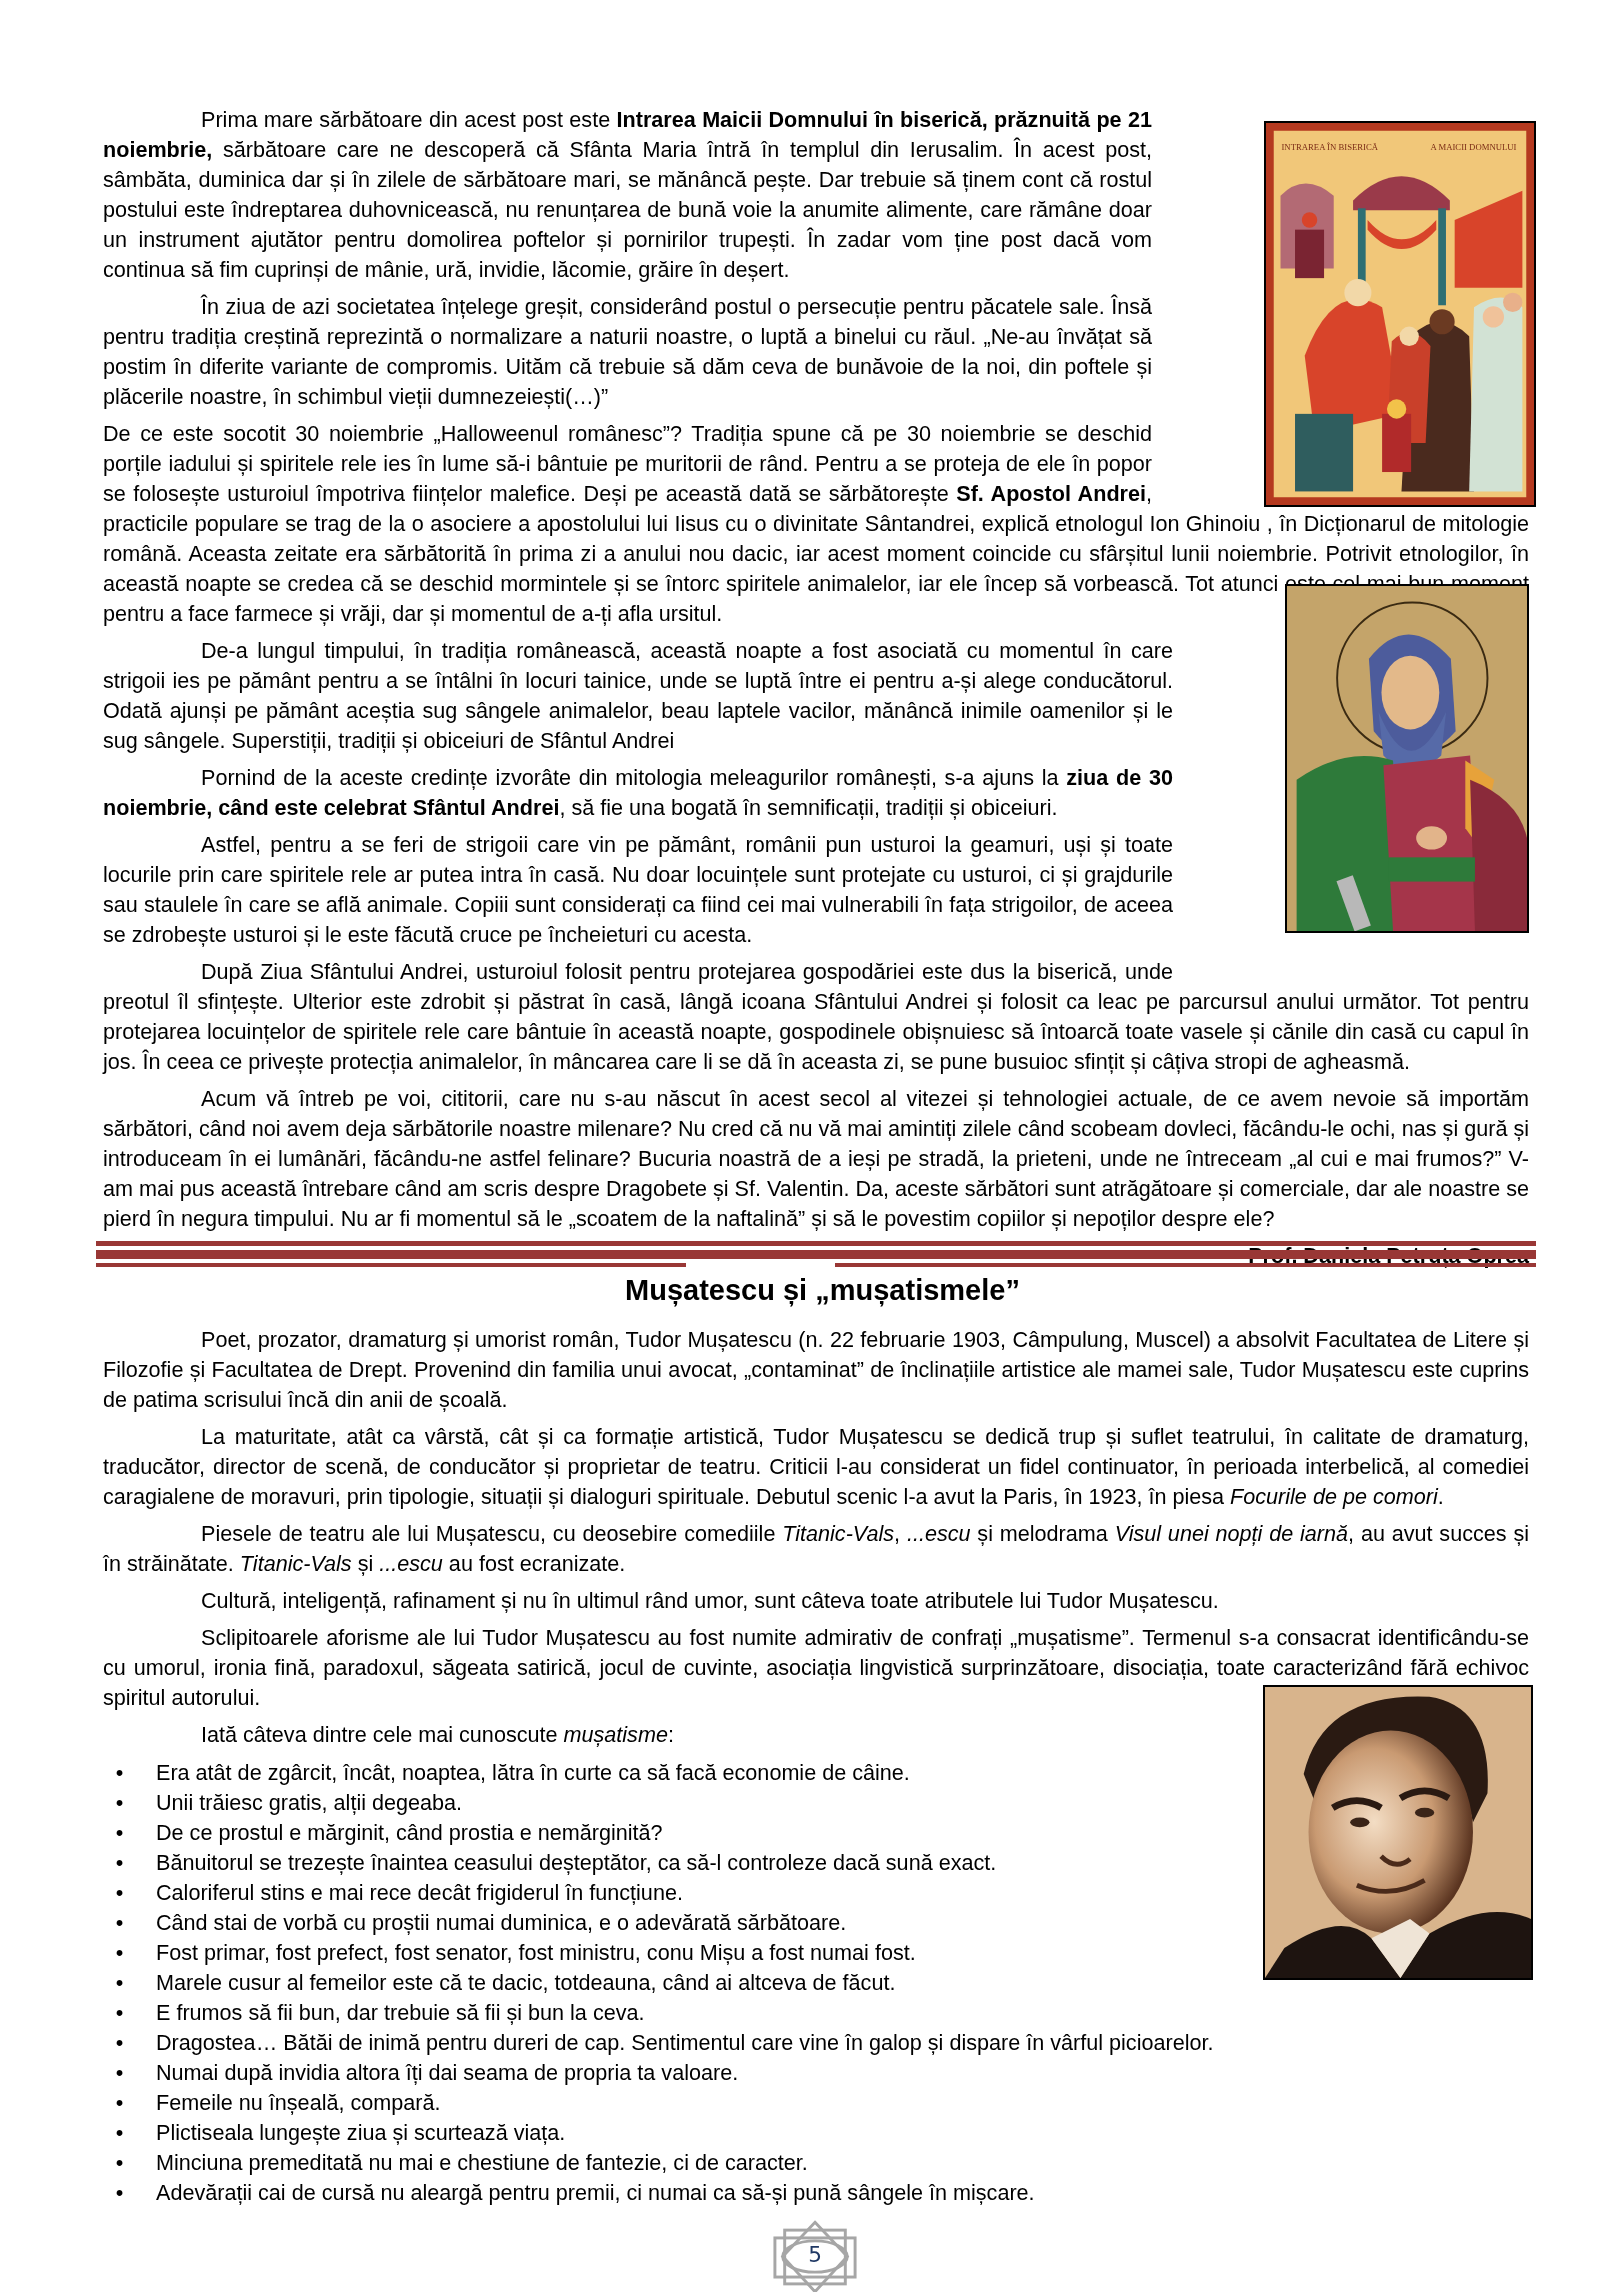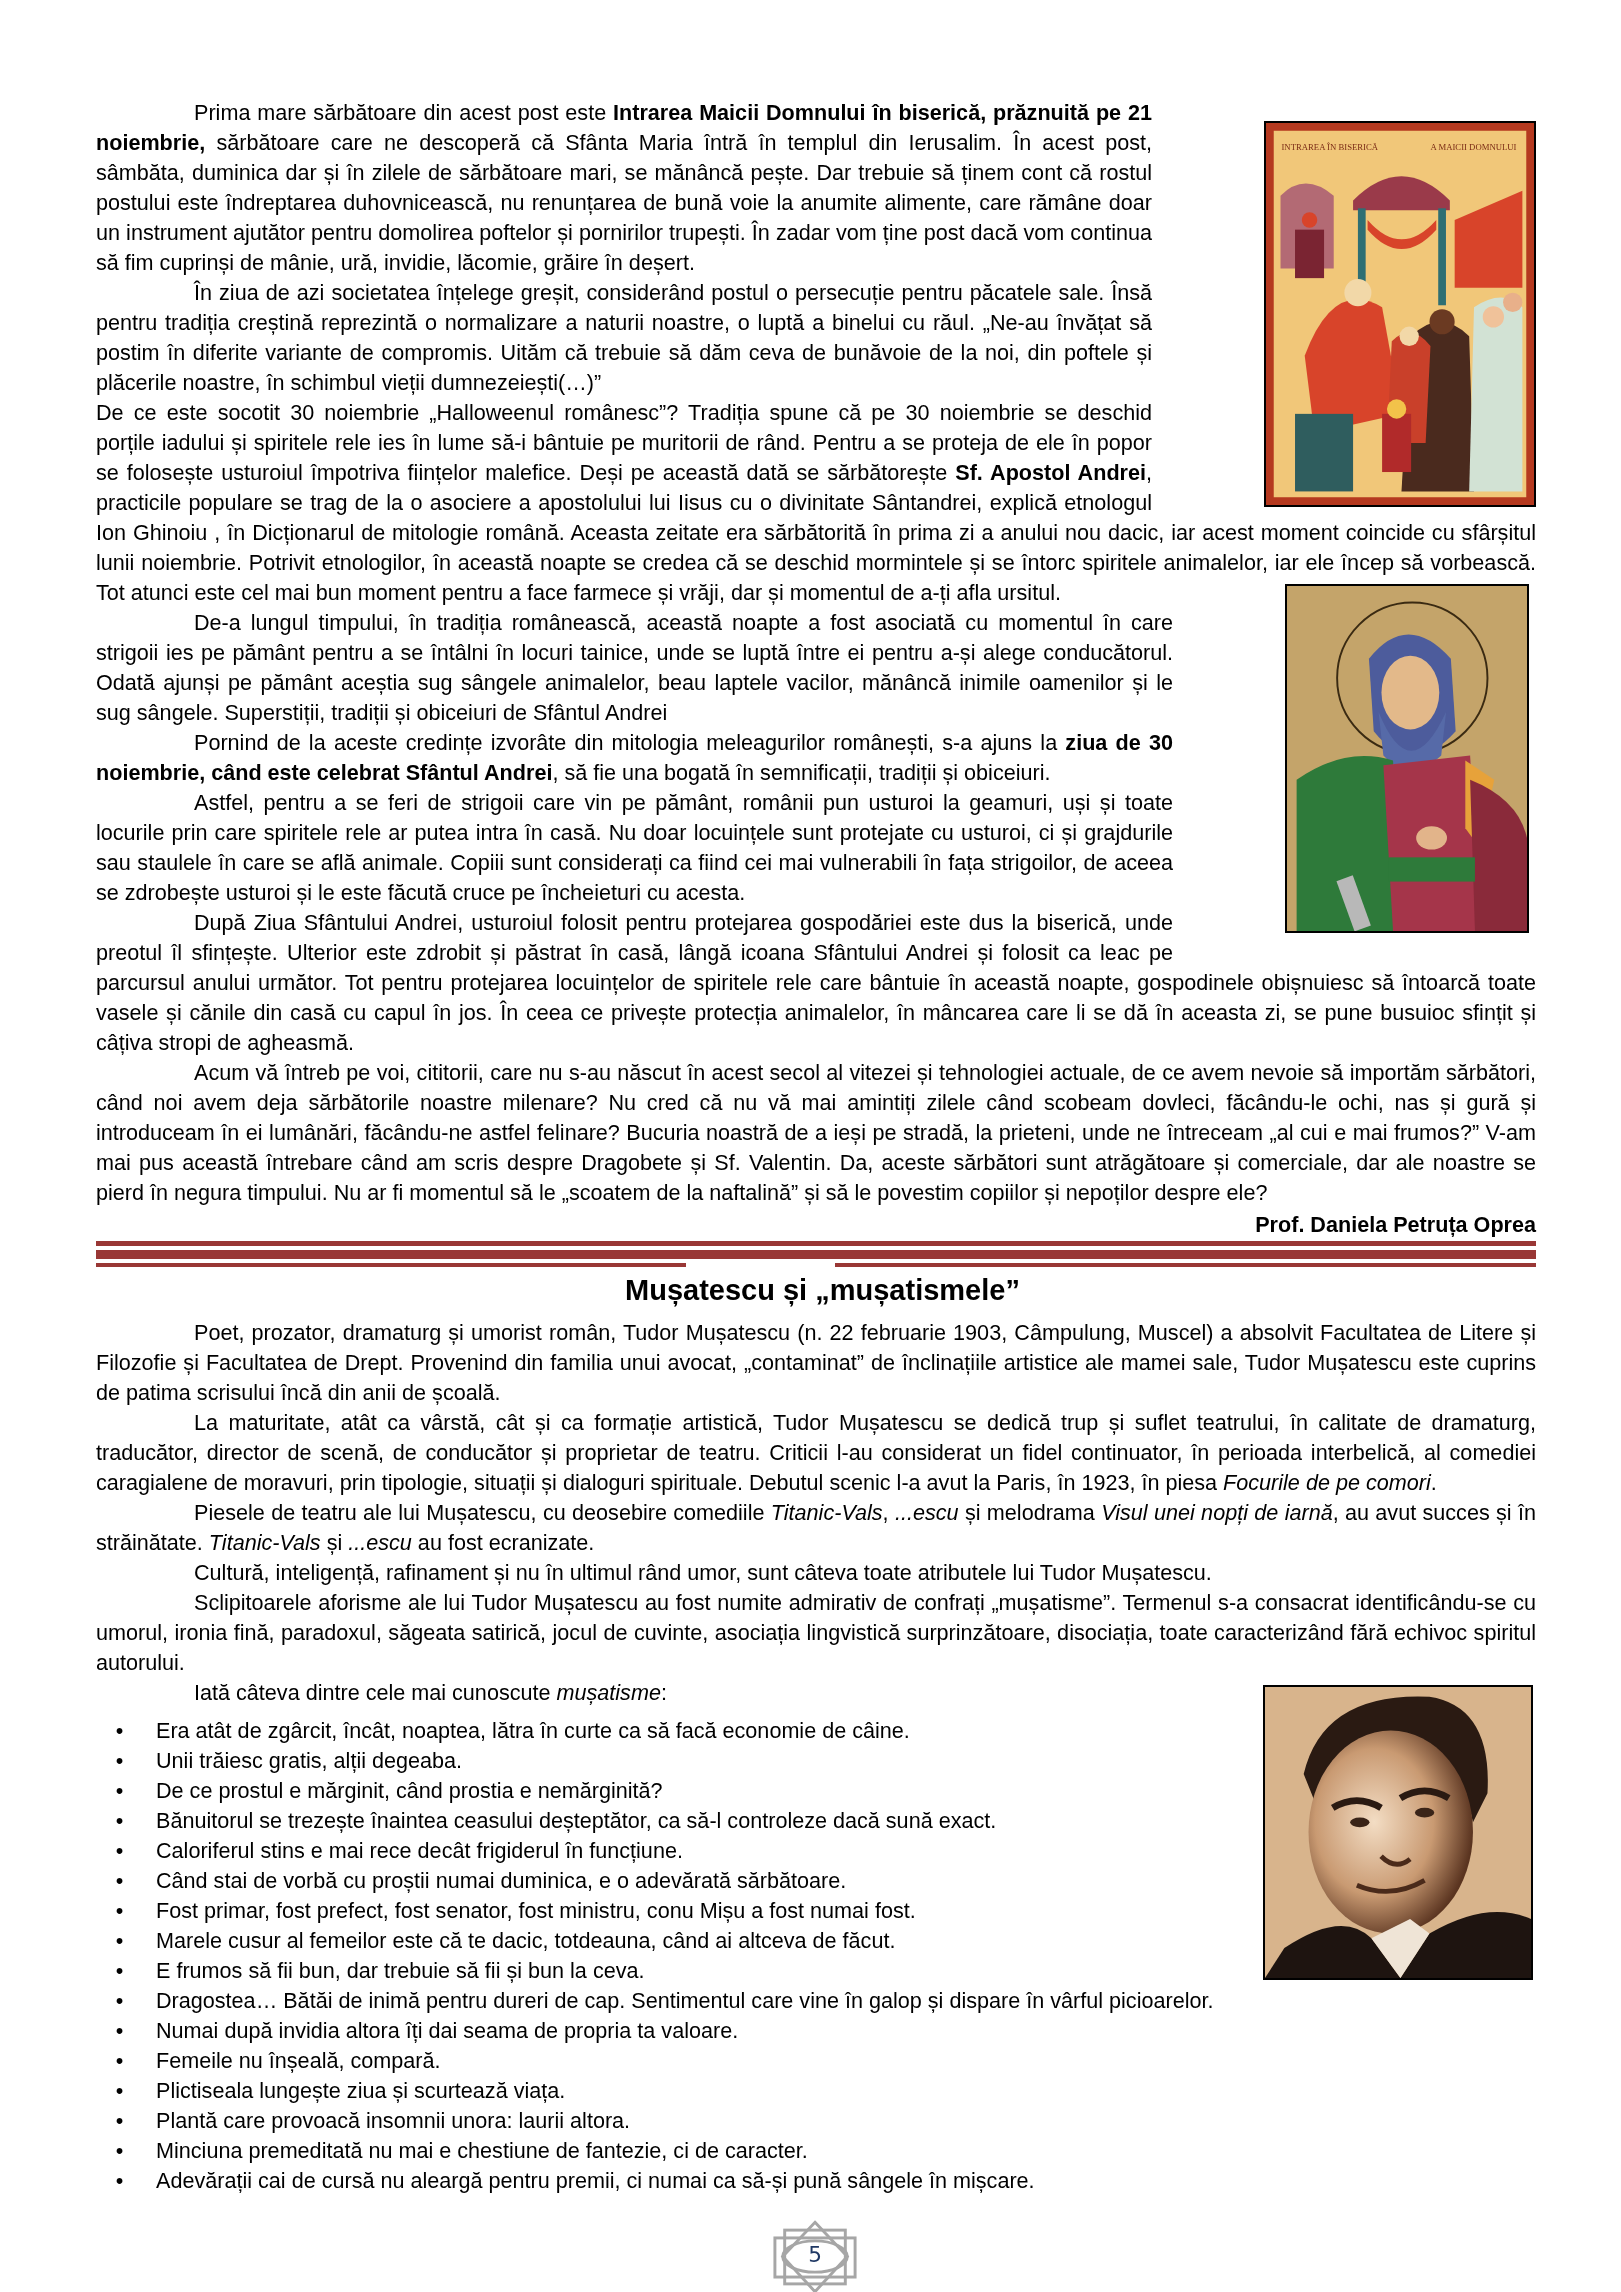--- a/index.html
+++ b/index.html
@@ -1,19 +1,19 @@
 <!DOCTYPE html>
 <html><head>
 <meta charset="utf-8">
 <style>
   html, body { margin:0; padding:0; background:#ffffff; }
   body { width:1621px; height:2293px; position:relative; overflow:hidden;
          font-family:"Liberation Sans", sans-serif; color:#000; }
   .col { position:absolute; left:96px; width:1440px; font-size:21.6px; line-height:30px; text-align:justify; }
-  .col p { margin:0; }
+  .col p { margin:7px; }
   .ind { text-indent:98px; }
   .nb { text-indent:0; }
   b { font-weight:bold; }
   i { font-style:italic; }
 
   .pic { position:absolute; border:2.9px solid #000; box-sizing:border-box; overflow:hidden; }
   .pic svg { display:block; width:100%; height:100%; }
   #icon1 { left:1264px; top:121px; width:272px; height:386px; float:right; }
   #icon2 { left:1285px; top:584px; width:244px; height:349px; }
   #portrait { left:1263px; top:1685px; width:270px; height:295px; }
@@ -131,21 +131,20 @@
     <li>Bănuitorul se trezește înaintea ceasului deșteptător, ca să-l controleze dacă sună exact.</li>
     <li>Caloriferul stins e mai rece decât frigiderul în funcțiune.</li>
     <li>Când stai de vorbă cu proștii numai duminica, e o adevărată sărbătoare.</li>
     <li>Fost primar, fost prefect, fost senator, fost ministru, conu Mișu a fost numai fost.</li>
     <li>Marele cusur al femeilor este că te dacic, totdeauna, când ai altceva de făcut.</li>
     <li>E frumos să fii bun, dar trebuie să fii și bun la ceva.</li>
     <li>Dragostea…  Bătăi de inimă pentru dureri de cap. Sentimentul care vine în galop și dispare în vârful picioarelor.</li>
     <li>Numai după invidia altora îți dai seama de propria ta valoare.</li>
     <li>Femeile nu înșeală, compară.</li>
     <li>Plictiseala lungește ziua și scurtează viața.</li>
-    <li>Plantă care provoacă insomnii unora: laurii altora.</li>
     <li>Minciuna premeditată nu mai e chestiune de fantezie, ci de caracter.</li>
     <li>Adevărații cai de cursă nu aleargă pentru premii, ci numai ca să-și pună sângele în mișcare.</li>
   </ul>
 </div>
 
 <div class="pic" id="portrait">
   <svg viewBox="0 0 275 301" preserveAspectRatio="none">
     <defs>
       <radialGradient id="face" cx="0.4" cy="0.45" r="0.6">
         <stop offset="0" stop-color="#f3ddc4"></stop>

